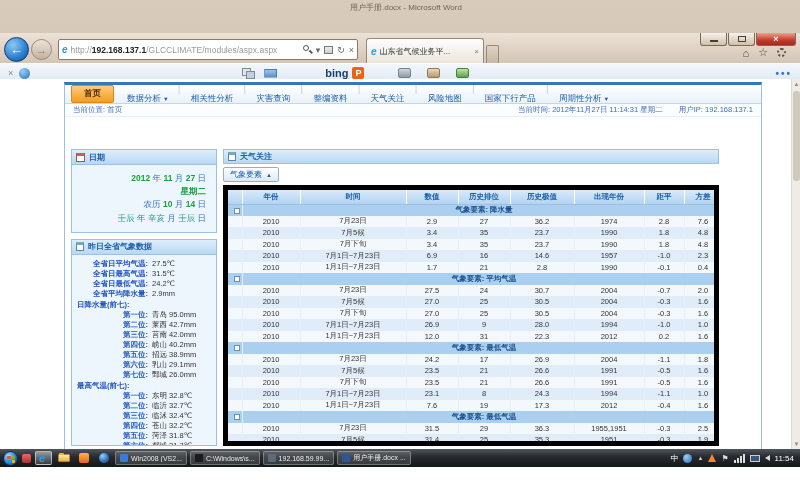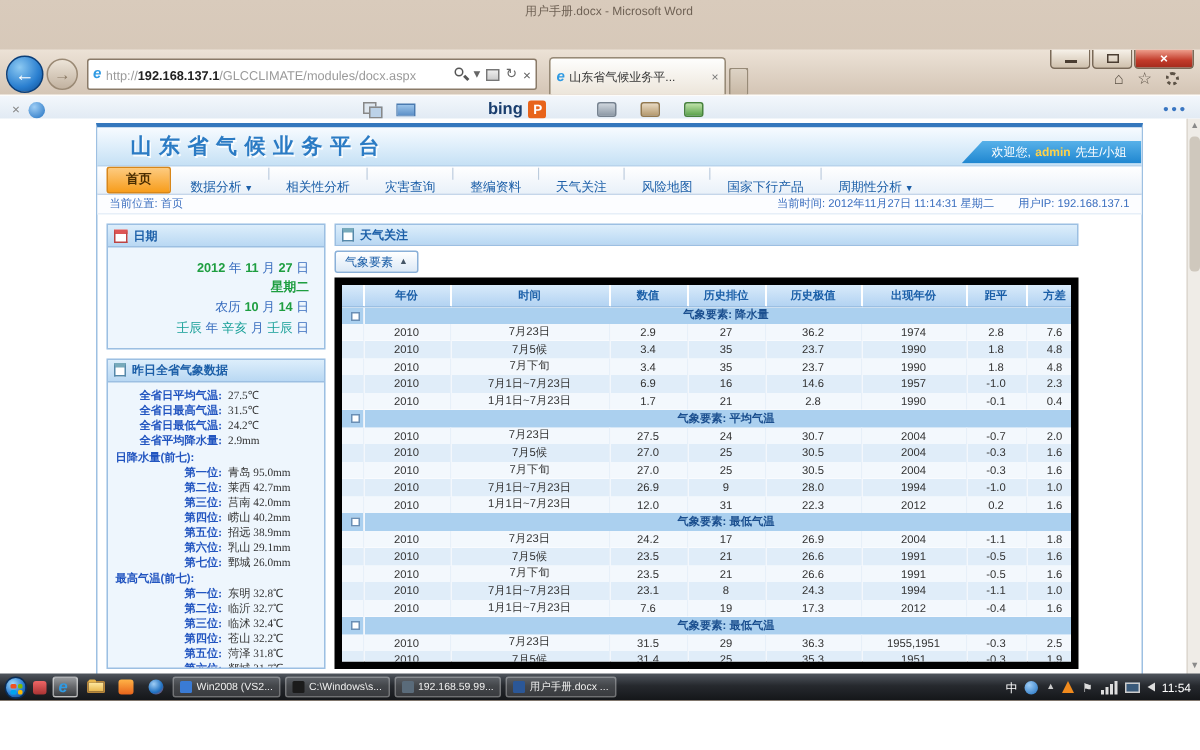--- a/index.html
+++ b/index.html
@@ -90,21 +90,21 @@
   .panel{border:1px solid #9cbfe2;background:#eef6fd;}
   .ptitle{height:15px;background:linear-gradient(#ddeefb,#b9d8f3);border-bottom:1px solid #9cbfe2;
           display:flex;align-items:center;gap:4px;padding:0 4px;font-size:8px;font-weight:bold;color:var(--link,#1c5fa8);}
   .cal-ico{width:9px;height:9px;background:#fff;border:1px solid #b44;border-top:3px solid #d55;flex:none;}
   .doc-ico{width:8px;height:9px;background:#fff;border:1px solid #58a;border-top:3px solid #7ab;flex:none;}
   .cal-body{padding:7px 10px;font-size:8.5px;text-align:right;line-height:1.55;}
   .part-num{color:var(--green,#1e9e40);font-weight:bold;}
   .part-zh{color:#3a6ebf;}
   .part-gz{color:var(--gz,#18a098);}
   .wx-body{padding:4px 2px 0 0;font-size:7.5px;line-height:1.2;}
-  .wx-row{display:flex;margin-bottom:1px;font-family:Liberation Serif, serif;}
+  .wx-row{display:flex;margin-bottom:1px;}
   .wx-lbl{flex:0 0 76px;text-align:right;color:var(--label,#2255c0);font-weight:bold;white-space:nowrap;}
   .wx-val{padding-left:4px;color:#333;white-space:nowrap;}
   .wx-sec{color:var(--label,#2255c0);font-weight:bold;padding-left:5px;margin:2px 0 1px;}
   .p2{flex:1;overflow:hidden;}
   
   .main{width:496px;flex:none;display:flex;flex-direction:column;min-width:0;}
   .mtitle{height:15px;border:1px solid #9cbfe2;background:linear-gradient(#ddeefb,#b9d8f3);
           display:flex;align-items:center;gap:4px;padding:0 4px;font-size:8px;font-weight:bold;color:var(--link,#1c5fa8);}
   .toolbar{height:21px;display:flex;align-items:center;padding:3px 0;}
   .filter-btn{height:15px;border:1px solid #8ab0d8;background:linear-gradient(#ffffff,#dce9f6);border-radius:2px;
@@ -164,21 +164,21 @@
         <div class="wb">
             <span class="maxi"></span>
           </div>
         <div class="wb close">×</div>
       </div>
       <div class="row1">
         <div class="navbtn back">←</div>
         <div class="navbtn fwd">→</div>
         <div class="addr">
           <span class="e-ico">e</span>
-          <span class="url"><span>http://</span><b>192.168.137.1</b><span>/GLCCLIMATE/modules/docx.aspx</span></span>
+          <span class="url"><span>http://</span><b>192.168.137.1</b><span>/GLCCLIMATE/modules/aspx.aspx</span></span>
           <span class="addr-ic">
             <span class="mag">
                 <i></i>
                 <u></u>
               </span>
             <span>▾</span>
             <span class="compat"></span>
             <span>↻</span>
             <span>×</span>
           </span>
@@ -208,28 +208,20 @@
         <span class="ptile" style="margin-left:4px;">P</span>
         <span class="c-ico" style="margin-left:34px;background:linear-gradient(#cfd6dd,#8d99a6);border:1px solid #76828f;"></span>
         <span class="c-ico" style="margin-left:16px;background:linear-gradient(#e8d9c2,#b59a6e);border:1px solid #93794f;"></span>
         <span class="c-ico" style="margin-left:16px;background:linear-gradient(#bfe3a8,#5ba24c);border:1px solid #47823c;"></span>
         <span class="dots" style="margin-left:auto;">•••</span>
       </div>
     </div>
 
     <div class="pagearea">
       <div class="container">
-        <div class="phead">
-          <div class="site-title">山东省气候业务平台</div>
-          <div class="welcome">
-              <span>欢迎您,</span>
-              <b>admin</b>
-              <span>先生/小姐</span>
-            </div>
-        </div>
         <div class="nav" id="nav">
             <div class="nav-item active">首页</div>
             <div class="nav-item">数据分析<span class="arr">▼</span></div>
             <span class="nav-sep">|</span>
             <div class="nav-item">相关性分析</div>
             <span class="nav-sep">|</span>
             <div class="nav-item">灾害查询</div>
             <span class="nav-sep">|</span>
             <div class="nav-item">整编资料</div>
             <span class="nav-sep">|</span>

